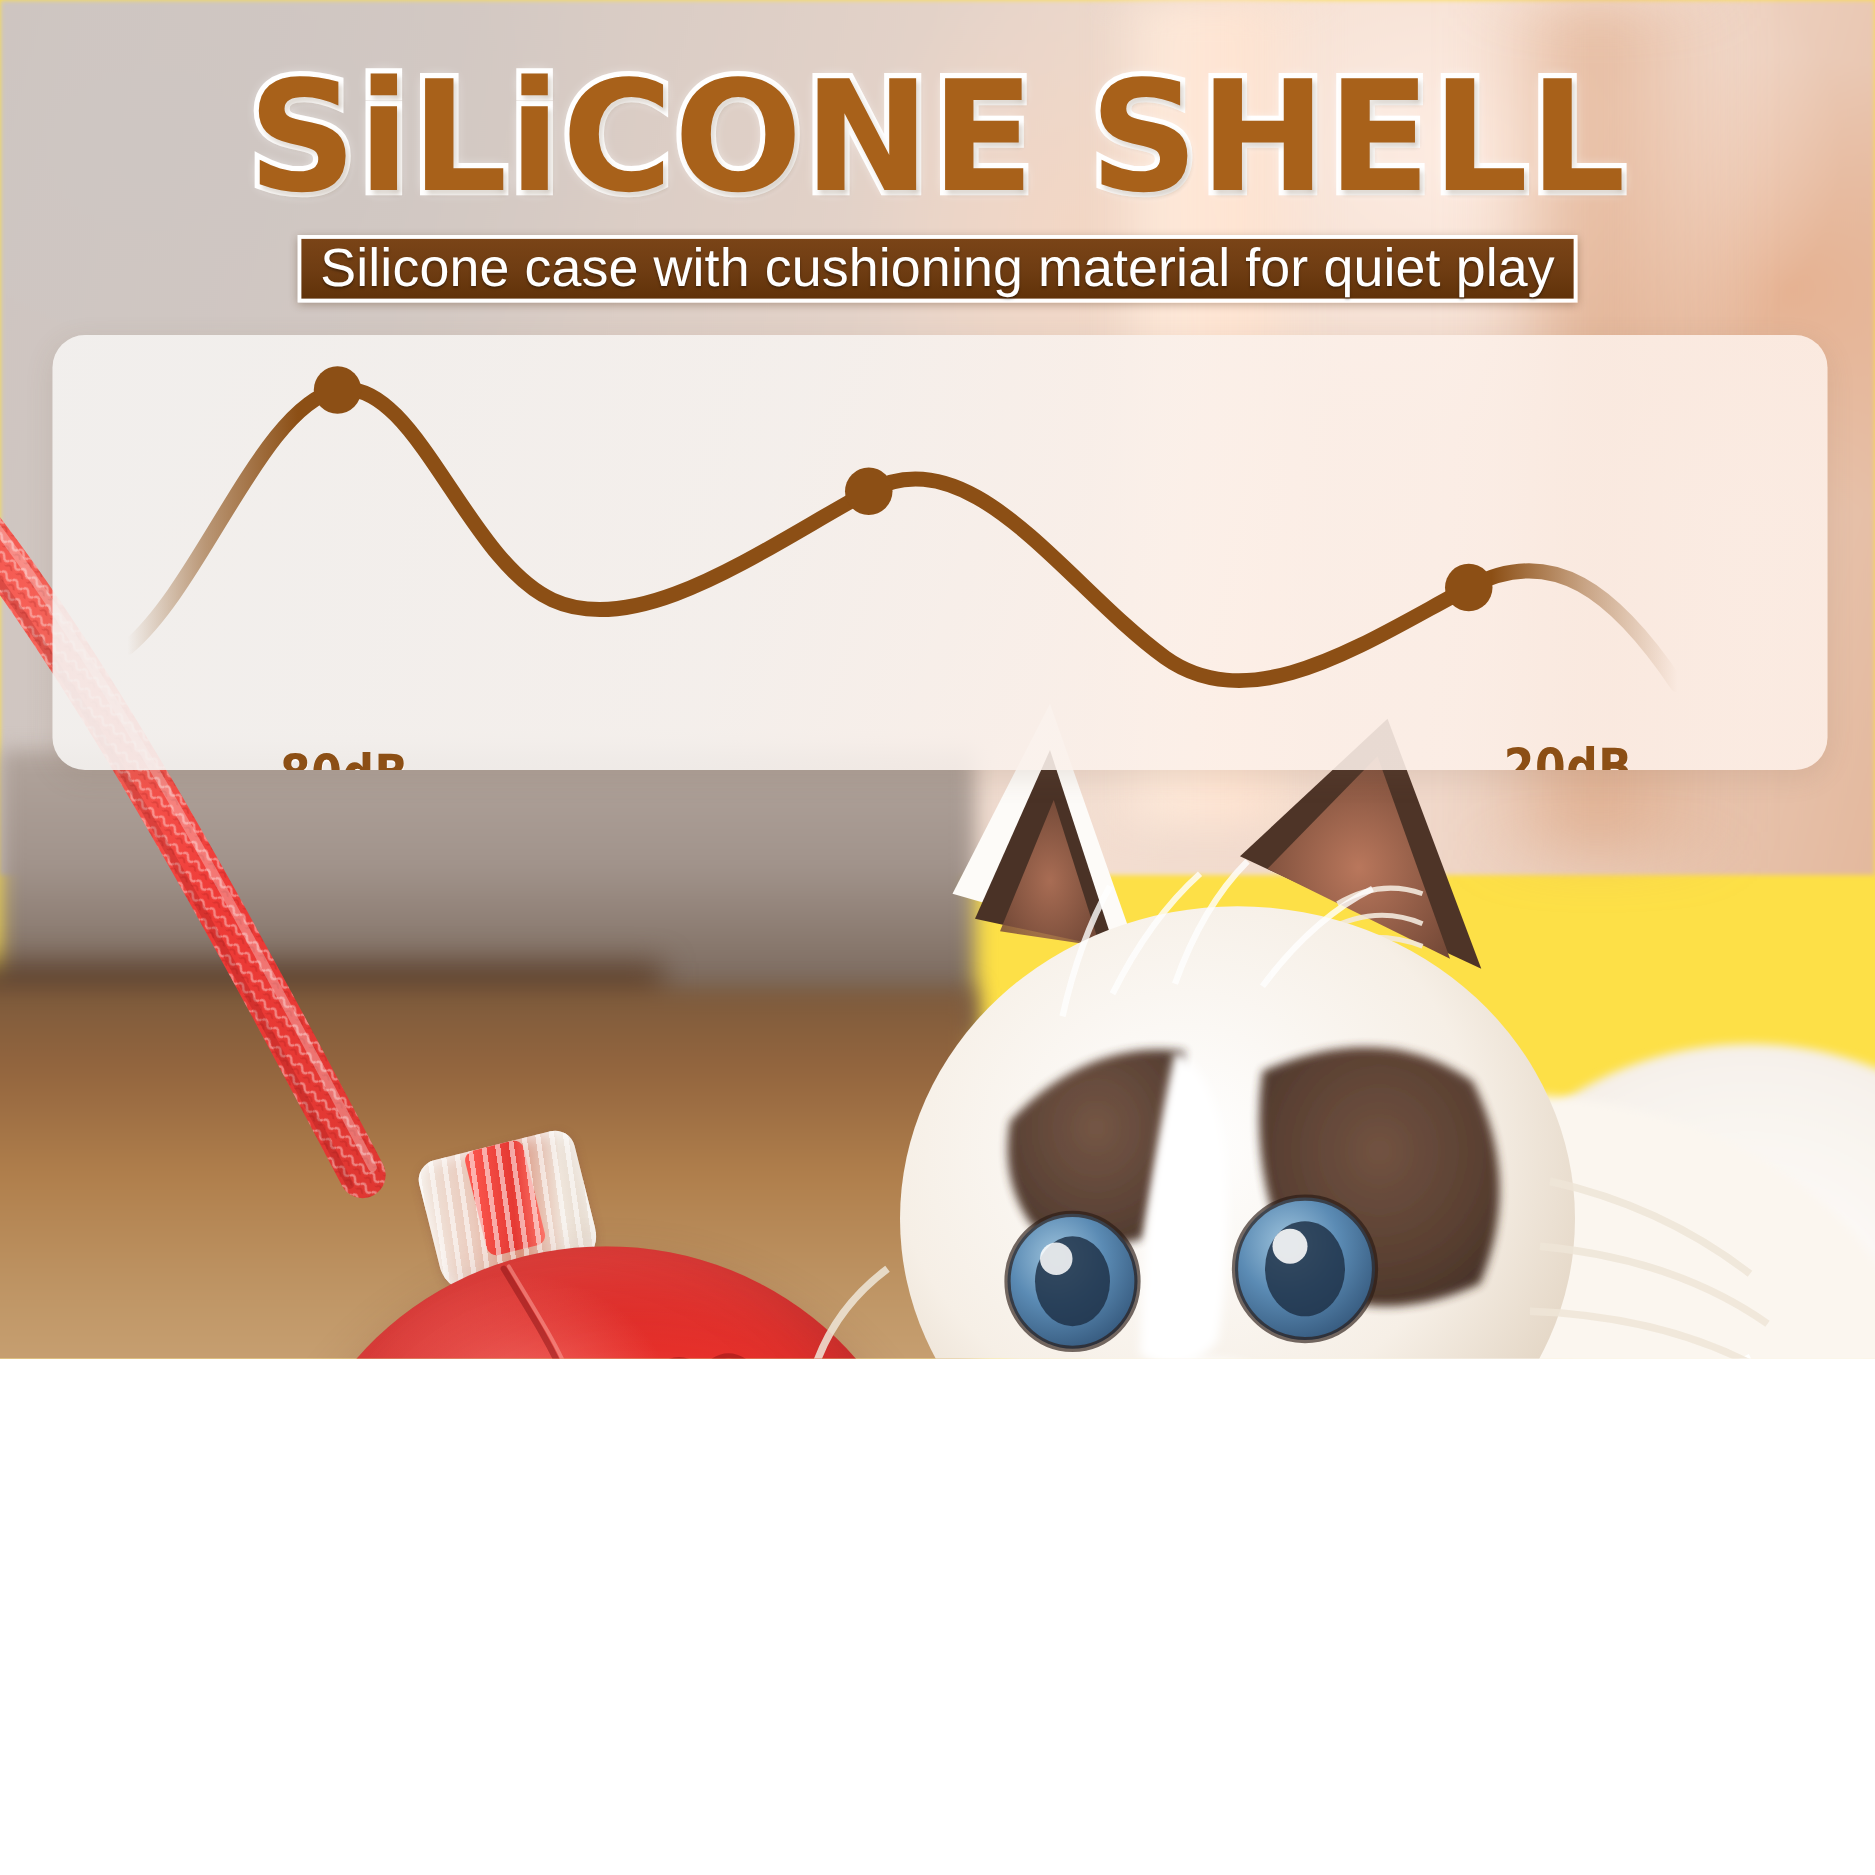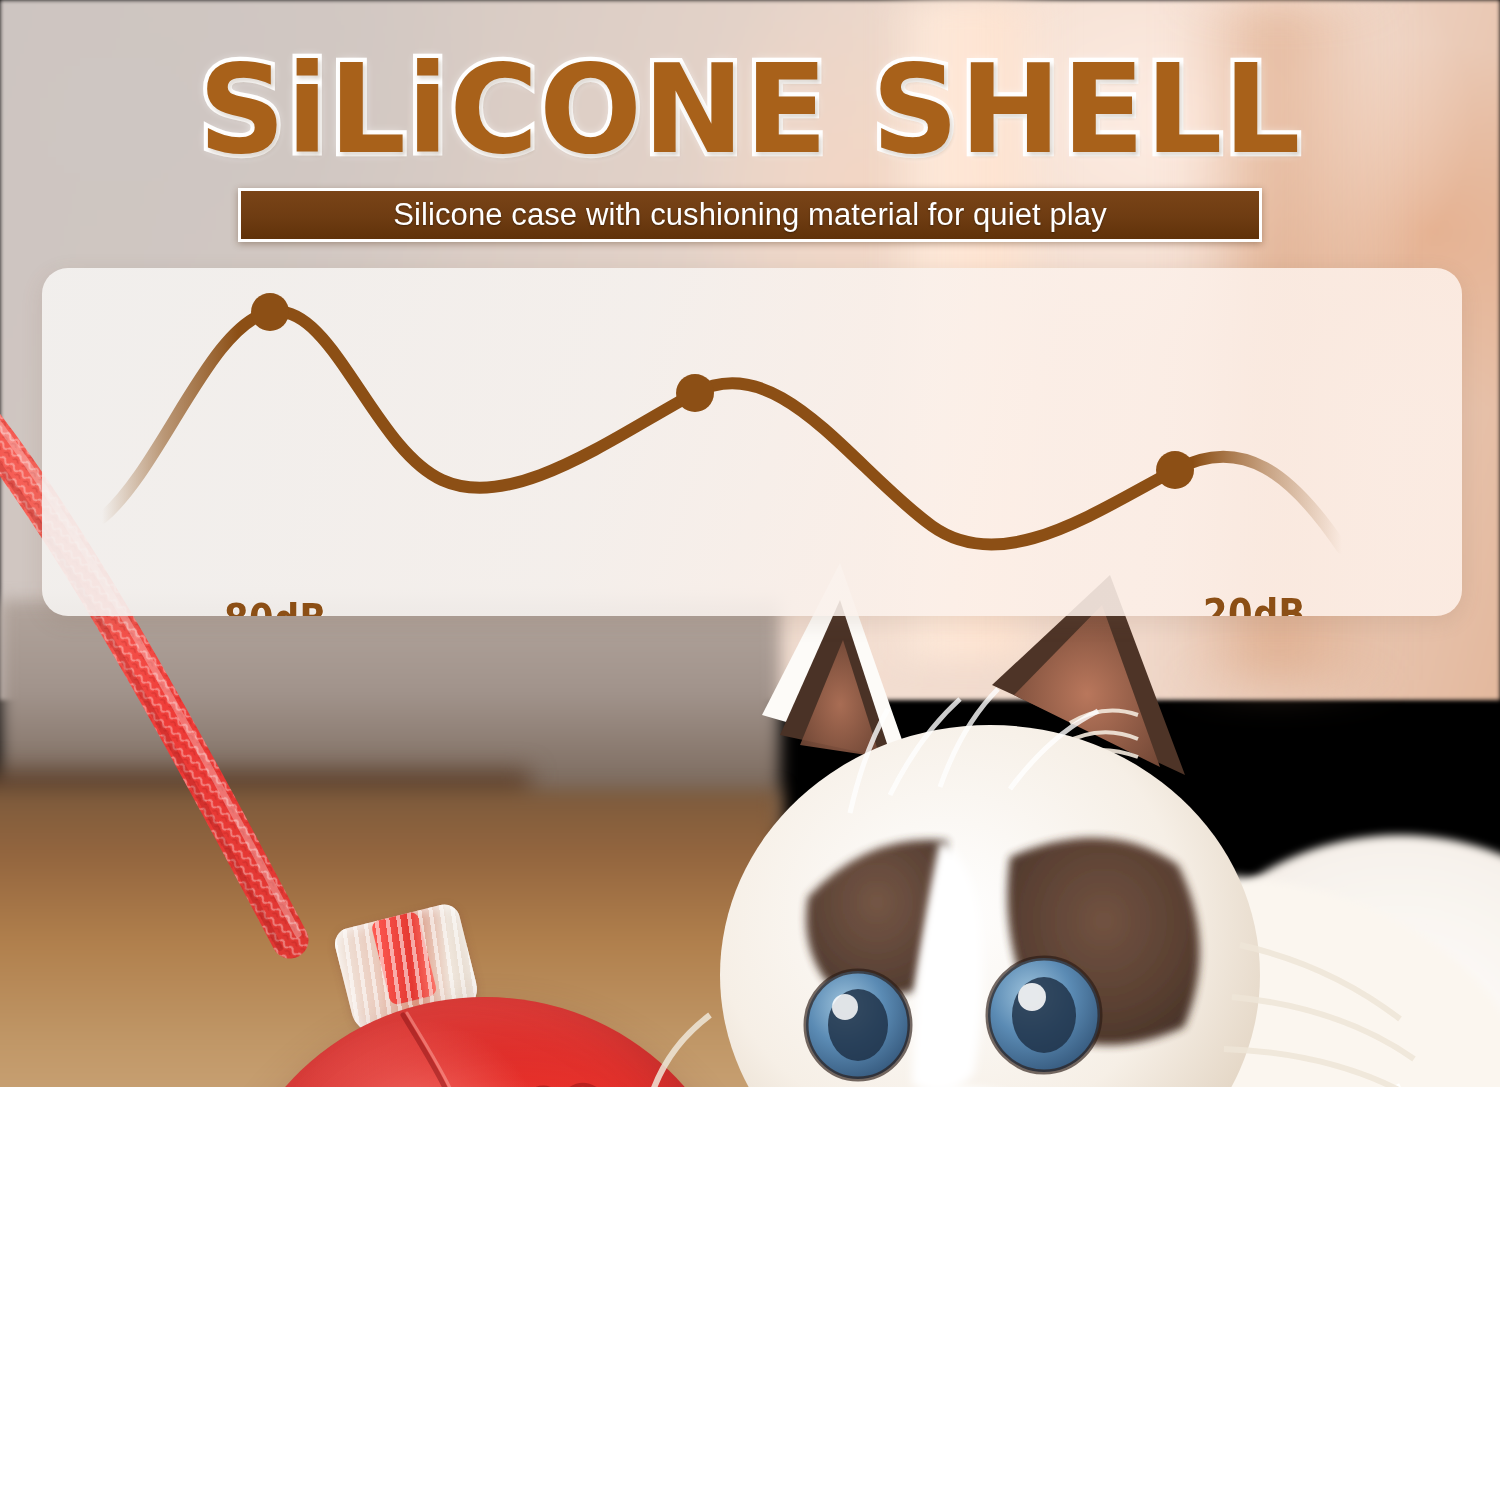--- a/index.html
+++ b/index.html
@@ -10,21 +10,21 @@
   }
   body {
     font-family: "Liberation Sans", sans-serif;
   }
 
   #stage {
     position: relative;
     width: 1500px;
     height: 1087px;
     overflow: hidden;
-    background: #000000;
+    background: #fde047;
   }
 
   
   .photo-layer {
     position: absolute;
     inset: 0;
     overflow: hidden;
   }
 
   
@@ -226,21 +226,21 @@
     border: 3px solid #ffffff;
     display: flex;
     align-items: center;
     justify-content: center;
     box-shadow: 0 2px 7px rgba(80,45,15,0.38);
     box-sizing: border-box;
   }
   .subtitle-text {
     color: #ffffff;
     font-family: "Liberation Sans", sans-serif;
-    font-size: 31px;
+    font-size: 43px;
     font-weight: 400;
     letter-spacing: 0.1px;
     white-space: nowrap;
     text-shadow: 0 1px 2px rgba(0,0,0,0.35);
   }
 
   
   .noise-panel {
     position: absolute;
     left: 42px;

